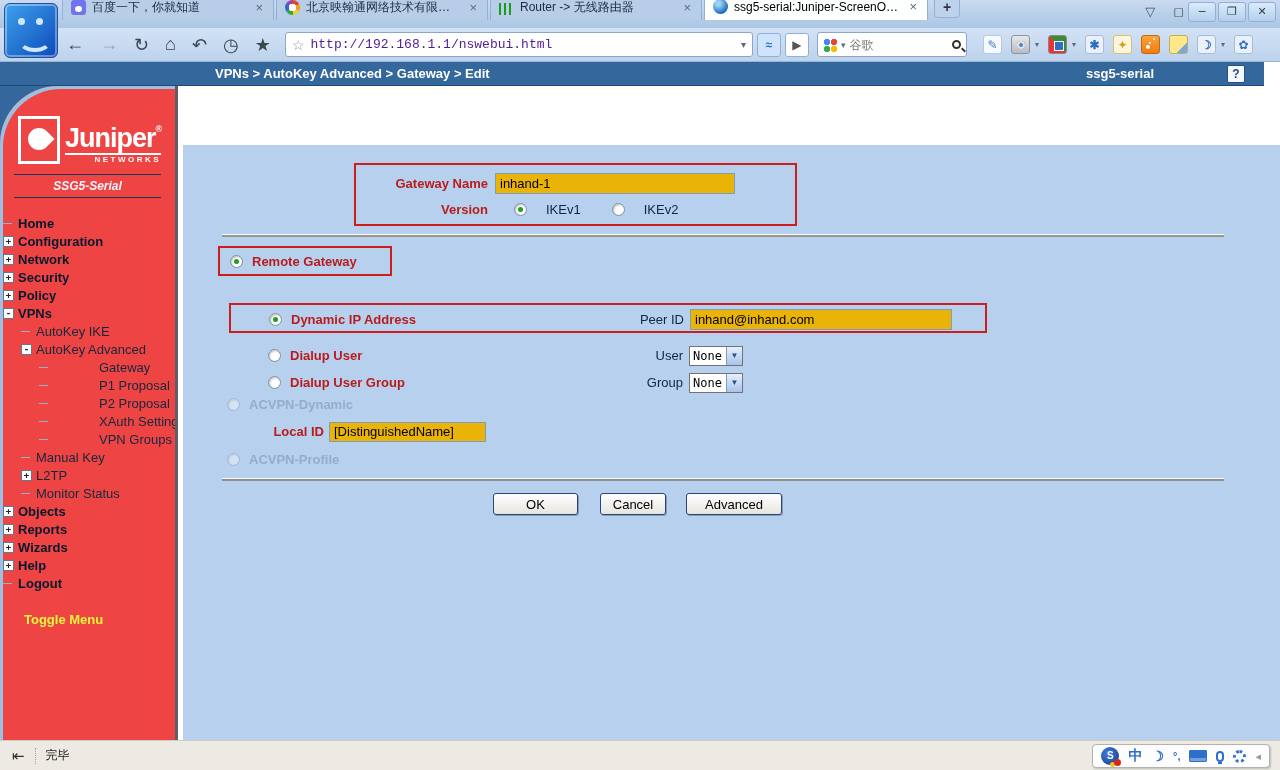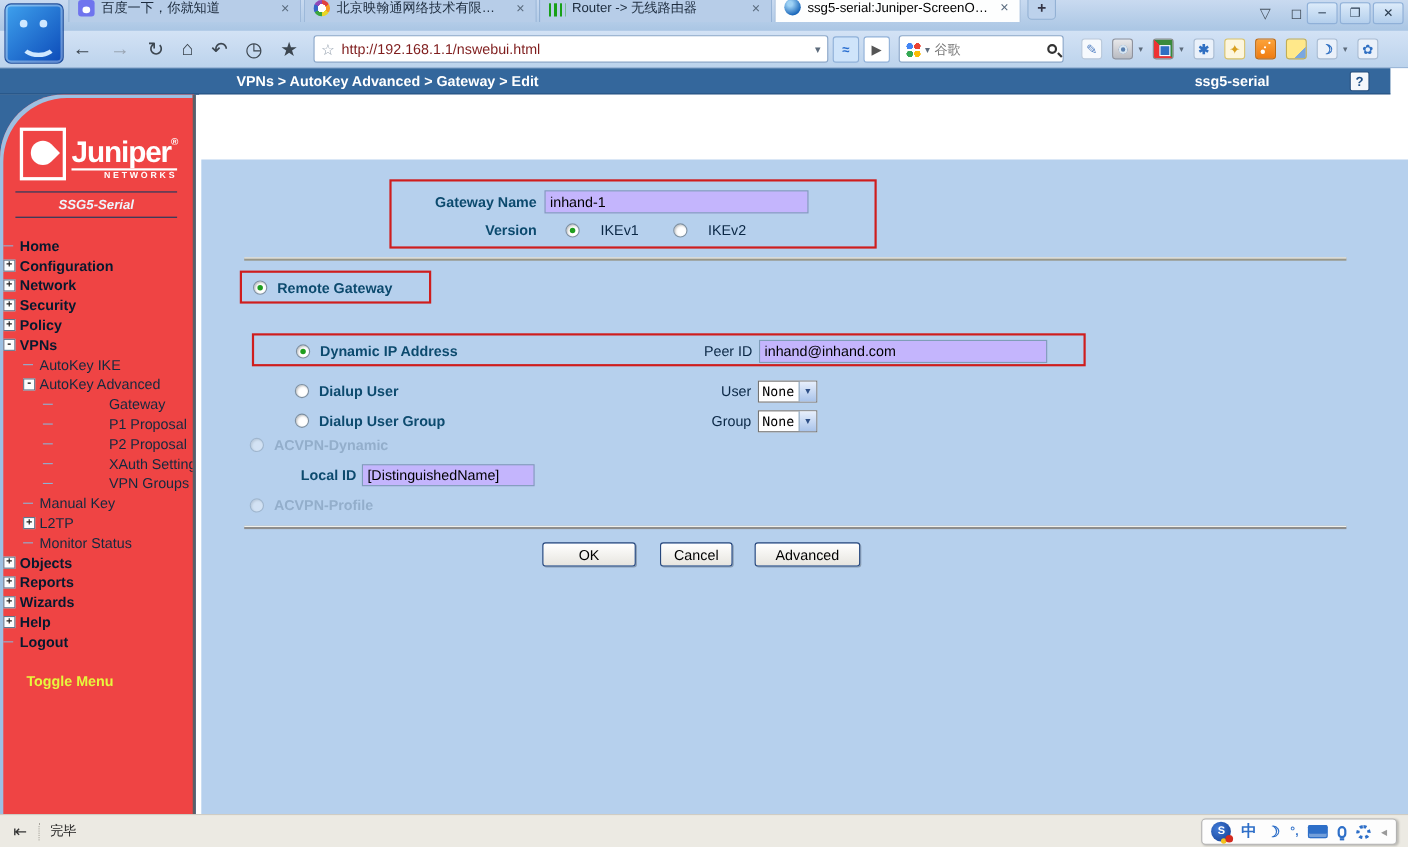--- a/index.html
+++ b/index.html
@@ -47,21 +47,21 @@
 
   
   .toolbar { position:absolute; left:0; top:28px; width:1280px; height:34px;
              background:linear-gradient(#d3e2f5,#bcd3ec); border-bottom:1px solid #98b5d6;
              display:flex; align-items:center; }
   .navbtns { display:flex; gap:16px; margin-left:66px; font-size:18px; color:#3c4650; }
   .navbtns .dis { color:#9aa6b4; }
   .urlbar { display:flex; align-items:center; width:468px; height:25px; margin-left:14px;
             background:#fff; border:1px solid #8aa6c8; border-radius:3px; padding:0 6px; gap:6px; }
   .urlbar .ustar { color:#8a97a6; font-size:14px; }
-  .urlbar .url { flex:1; font-size:13px; color:#7f1d1d; white-space:nowrap; overflow:hidden; }
+  .urlbar .url { flex:1; font-size:13px; color:#4c1d95; white-space:nowrap; overflow:hidden;font-family:Liberation Mono, monospace; }
   .urlbar .ucaret { color:#5d6b7c; font-size:10px; }
   .mini-btn { width:24px; height:24px; margin-left:4px; border:1px solid #8fb0d8; border-radius:3px;
               background:#fff; text-align:center; font-size:12px; line-height:22px; color:#555; }
   .mini-btn.pressed { background:#cfe4fa; color:#2a6fd0; font-weight:bold; }
   .searchbox { display:flex; align-items:center; width:150px; height:25px; margin-left:8px;
                background:#fff; border:1px solid #8aa6c8; border-radius:3px; padding:0 5px; gap:4px; }
   .gdots { width:14px; height:14px; flex:none;
       background: radial-gradient(circle 3px at 4px 4px,#4285f4 97%,transparent),
                   radial-gradient(circle 3px at 11px 4px,#ea4335 97%,transparent),
                   radial-gradient(circle 3px at 4px 11px,#34a853 97%,transparent),
@@ -130,24 +130,24 @@
   .exp { width:11px; height:11px; flex:none; border:1px solid #62788e; background:#fdfdfd;
          text-align:center; font:bold 9px/9px "DejaVu Sans Mono",monospace; color:#222;
          margin-right:4px; }
   .exp:empty { width:9px; height:0; border:none; border-top:1px solid #8fb2d4; background:none;
                margin:0 6px 0 0; }
   .toggle { margin:20px 0 0 24px; font-weight:bold; font-size:13px; color:#e7f63e; }
 
   .main { position:absolute; left:181px; top:24px; right:0; bottom:0; background:#fff; }
   .panel { position:absolute; left:2px; top:59px; right:0; bottom:0; background:#b6d0ed; }
 
-  .fbold { font-weight:bold; font-size:13px; color:#0c4a6e; }
+  .fbold { font-weight:bold; font-size:13px; color:#b91c1c; }
   .flabel { font-size:13px; color:#0a2745; }
   .redbox { position:absolute; border:2px solid #cf1d1d; }
-  .xinput { height:21px; border:1px solid #7f9db9; background:#c4b5fd; font-size:13px; color:#000;
+  .xinput { height:21px; border:1px solid #7f9db9; background:#eab308; font-size:13px; color:#000;
             padding:1px 4px; font-family:"Liberation Sans",sans-serif; }
   .radio { width:13px; height:13px; border-radius:50%; background:#fff; border:1px solid #7d8fa0;
            box-shadow:inset 1px 1px 2px rgba(0,0,0,.25); flex:none; }
   .radio.sel::after { content:""; display:block; width:5px; height:5px; margin:3px;
                       border-radius:50%; background:#1f9e1f; }
   .radio.dis { opacity:.4; }
   .rb1 { left:171px; top:18px; width:443px; height:63px; }
   .gn-row { position:absolute; left:6px; top:8px; display:flex; align-items:center; }
   .ver-row { position:absolute; left:6px; top:37px; display:flex; align-items:center; gap:19px; }
   .lblcol { width:126px; text-align:right; margin-right:7px; }

